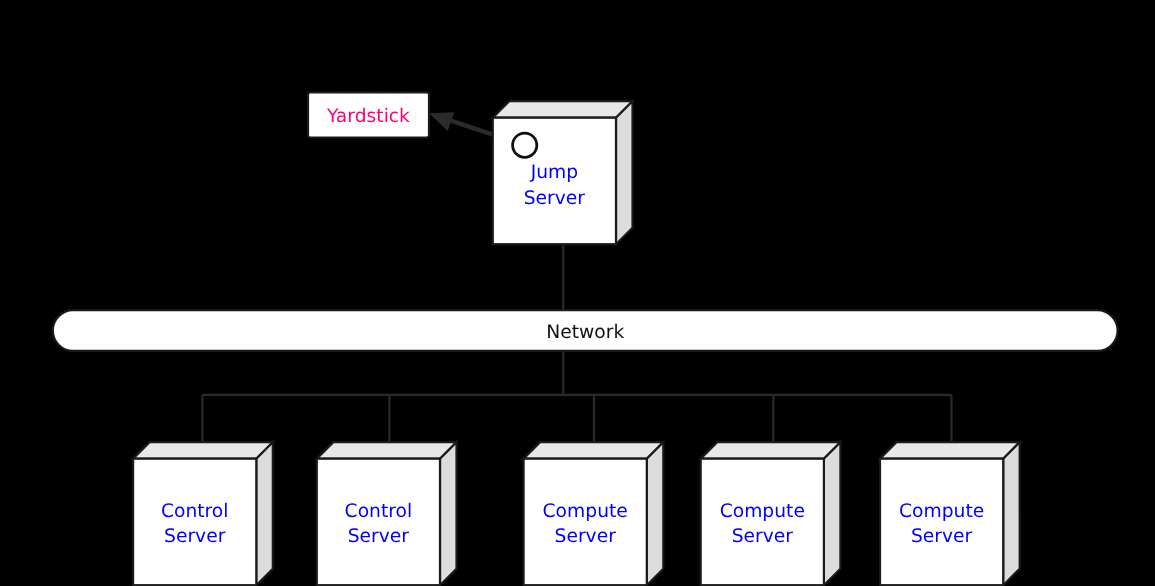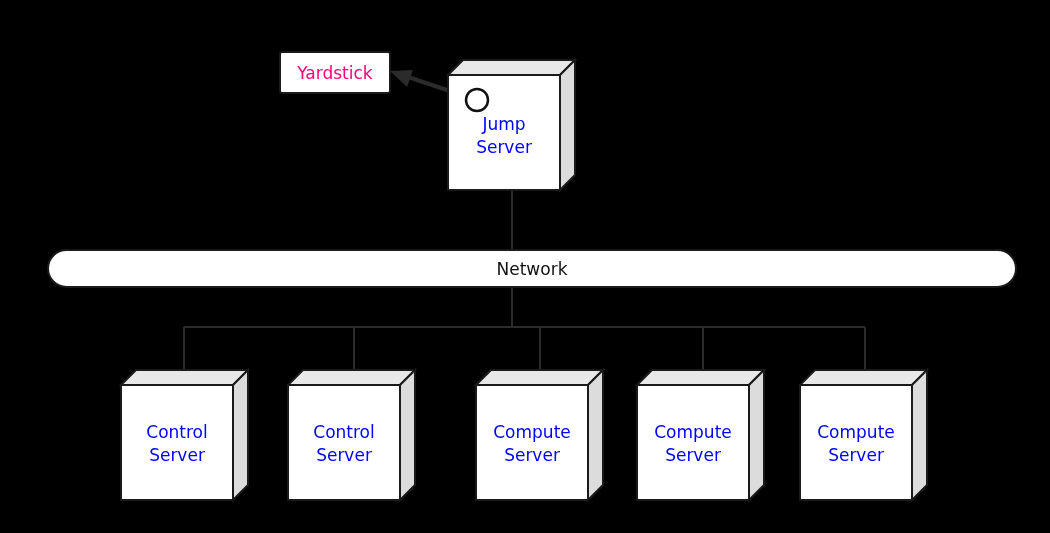--- a/index.html
+++ b/index.html
@@ -11,20 +11,21 @@
     width: 1050px;
     height: 533px;
     overflow: hidden;
     font-family: "DejaVu Sans", sans-serif;
   }
   #diagram-canvas {
     position: relative;
     width: 1050px;
     height: 395px;
     background: #000000;
+    margin-top: 32px;
   }
   svg.diagram {
     display: block;
     width: 1050px;
     height: 533px;
   }
   .box-front  { fill: #ffffff; stroke: #1a1a1a; stroke-width: 2; }
   .box-top    { fill: #e8e8e8; stroke: #1a1a1a; stroke-width: 2; }
   .box-side   { fill: #dcdcdc; stroke: #1a1a1a; stroke-width: 2; }
   .plain-box  { fill: #ffffff; stroke: #1a1a1a; stroke-width: 2; }

